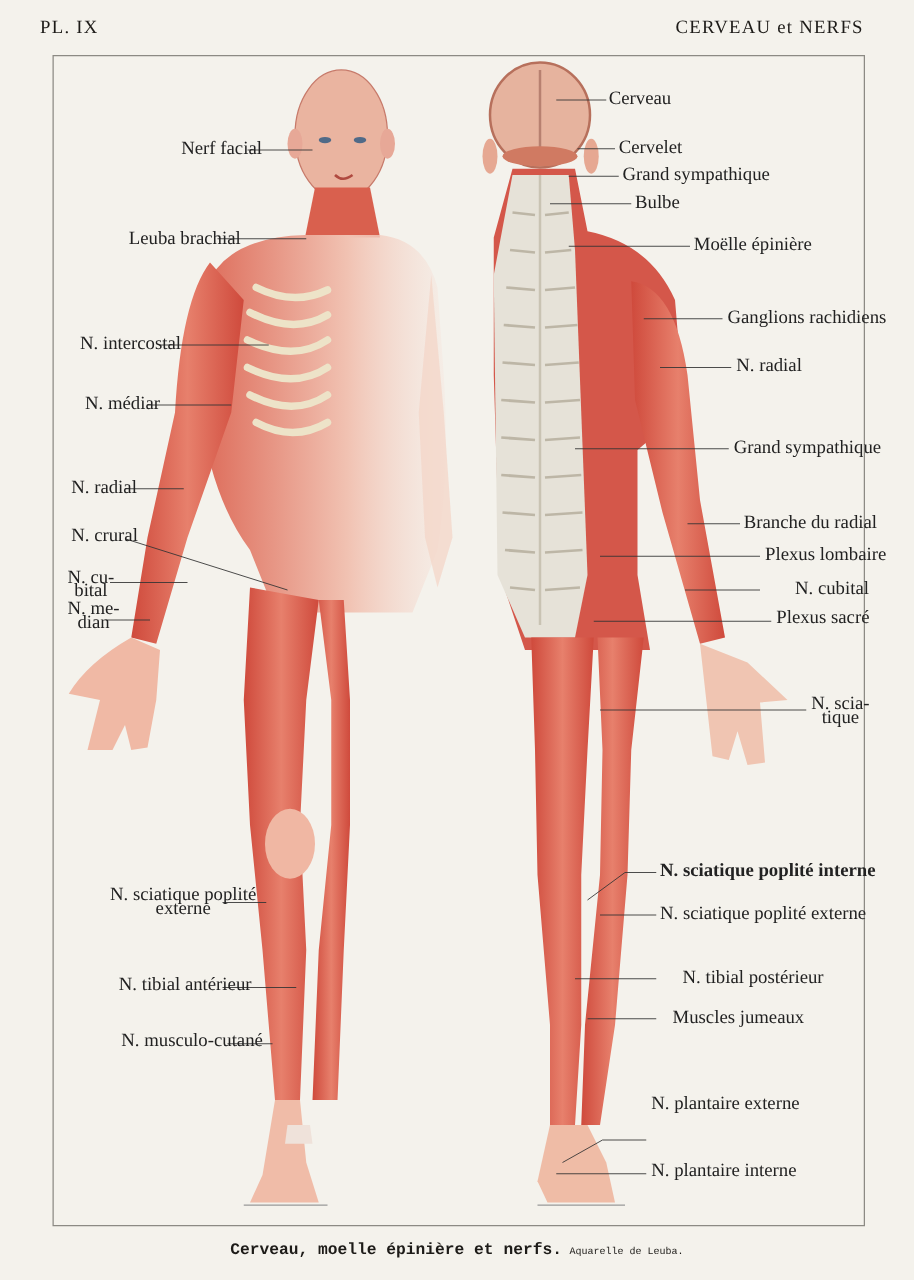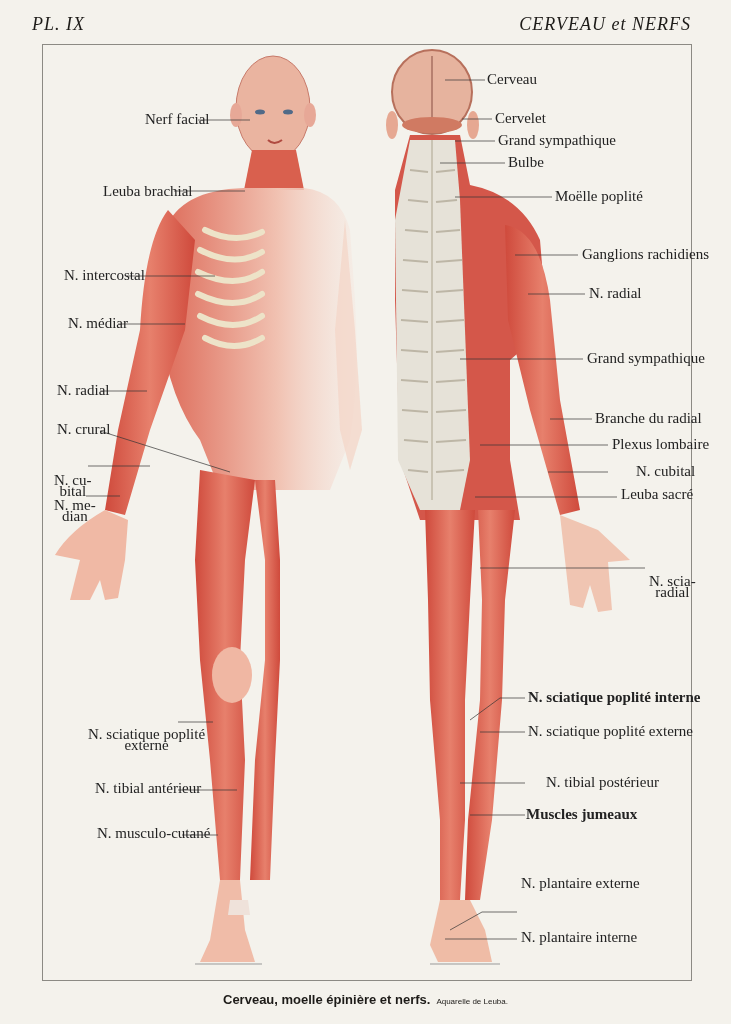--- a/index.html
+++ b/index.html
@@ -1,24 +1,24 @@
 <!DOCTYPE html>
 <html><head>
 <meta charset="utf-8">
 <style>
   html,body{margin:0;padding:0;}
   body{width:731px;height:1024px;background:#f4f2ec;position:relative;overflow:hidden;font-family:"DejaVu Serif","Liberation Serif",serif;color:#1d1b18;}
-  .hdr{position:absolute;top:14px;font-style:italic;font-size:18px;letter-spacing:1px;font-family:"Liberation Serif",serif;}
+  .hdr{position:absolute;top:14px;font-size:15px;letter-spacing:1px;font-family:"Liberation Serif",serif;}
   .hdr.left{left:32px;}
   .hdr.right{right:40px;}
   .frame{position:absolute;left:42px;top:44px;width:648px;height:935px;border:1px solid #8c8a84;}
   svg.art{position:absolute;left:0;top:0;}
   .lbl{position:absolute;font-size:15px;font-family:"Liberation Serif",serif;color:#222;white-space:nowrap;line-height:11px;}
-  .lbl.c{text-align:center;margin-top:18px;}
-  .caption{position:absolute;top:992px;left:0;width:731px;text-align:center;font-size:13px;font-weight:bold;font-family:Liberation Sans, sans-serif;}
+  .lbl.c{text-align:center;}
+  .caption{position:absolute;top:992px;left:0;width:731px;text-align:center;font-size:13px;font-weight:bold;font-family:Liberation Mono, monospace;}
   .caption small{font-weight:normal;font-size:8px;margin-left:6px;}
 </style>
 </head>
 <body>
 
 <div class="hdr left">PL. IX</div>
 <div class="hdr right">CERVEAU et NERFS</div>
 
 <div class="frame"></div>
 
@@ -169,32 +169,32 @@
 dian</div>
 <div class="lbl c" style="left:88px;top:711px;white-space:pre;">N. sciatique poplité
 externe</div>
 <div class="lbl" style="left:95px;top:783px;">N. tibial antérieur</div>
 <div class="lbl" style="left:97px;top:828px;">N. musculo-cutané</div>
 
 <div class="lbl" style="left:487px;top:74px;">Cerveau</div>
 <div class="lbl" style="left:495px;top:113px;">Cervelet</div>
 <div class="lbl" style="left:498px;top:135px;">Grand sympathique</div>
 <div class="lbl" style="left:508px;top:157px;">Bulbe</div>
-<div class="lbl" style="left:555px;top:191px;">Moëlle poplité</div>
+<div class="lbl" style="left:555px;top:191px;">Moëlle épinière</div>
 <div class="lbl" style="left:582px;top:249px;">Ganglions rachidiens</div>
 <div class="lbl" style="left:589px;top:288px;">N. radial</div>
 <div class="lbl" style="left:587px;top:353px;">Grand sympathique</div>
 <div class="lbl" style="left:595px;top:413px;">Branche du radial</div>
 <div class="lbl" style="left:612px;top:439px;">Plexus lombaire</div>
 <div class="lbl" style="left:636px;top:466px;">N. cubital</div>
-<div class="lbl" style="left:621px;top:489px;">Leuba sacré</div>
+<div class="lbl" style="left:621px;top:489px;">Plexus sacré</div>
 <div class="lbl c" style="left:649px;top:558px;white-space:pre;">N. scia-
-radial</div>
+tique</div>
 <div class="lbl" style="left:528px;top:692px;font-weight:bold;">N. sciatique poplité interne</div>
 <div class="lbl" style="left:528px;top:726px;">N. sciatique poplité externe</div>
 <div class="lbl" style="left:546px;top:777px;">N. tibial postérieur</div>
-<div class="lbl" style="left:526px;top:809px;font-weight:bold;">Muscles jumeaux</div>
+<div class="lbl" style="left:538px;top:809px;">Muscles jumeaux</div>
 <div class="lbl" style="left:521px;top:878px;">N. plantaire externe</div>
 <div class="lbl" style="left:521px;top:932px;">N. plantaire interne</div>
 
 <div class="caption">
   <span>Cerveau, moelle épinière et nerfs.</span><small>Aquarelle de Leuba.</small>
 </div>
 
 </body></html>

